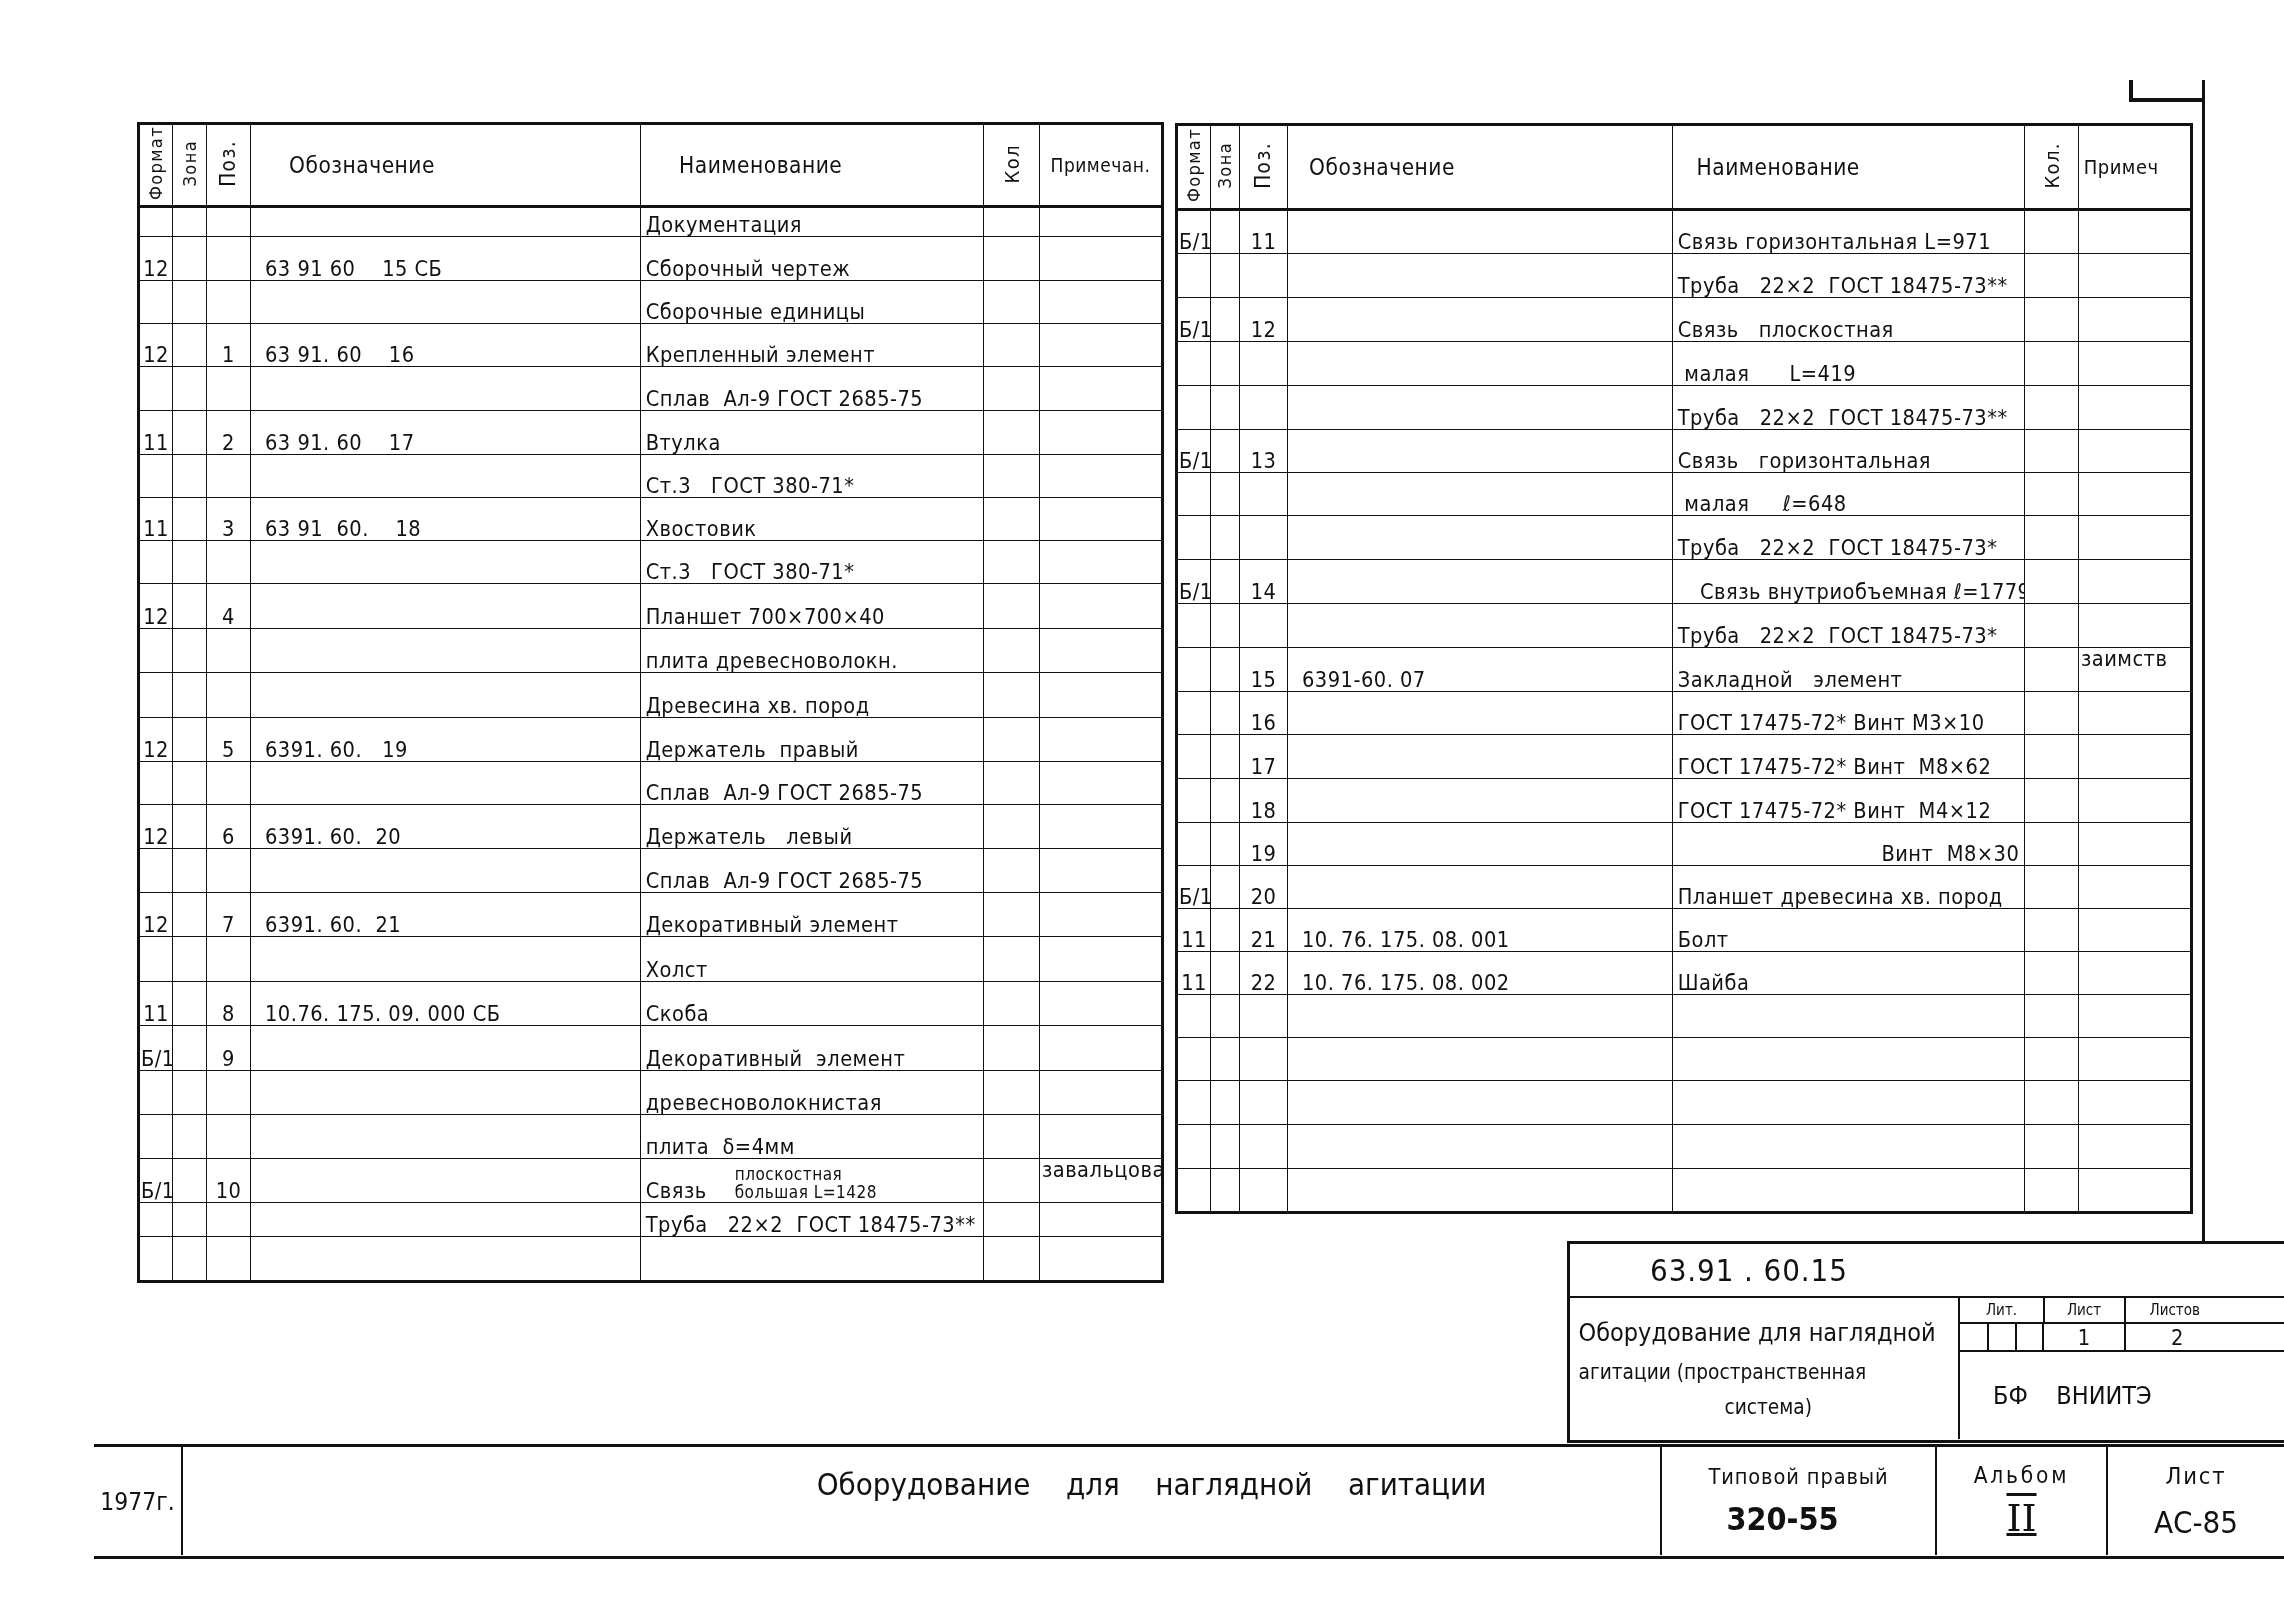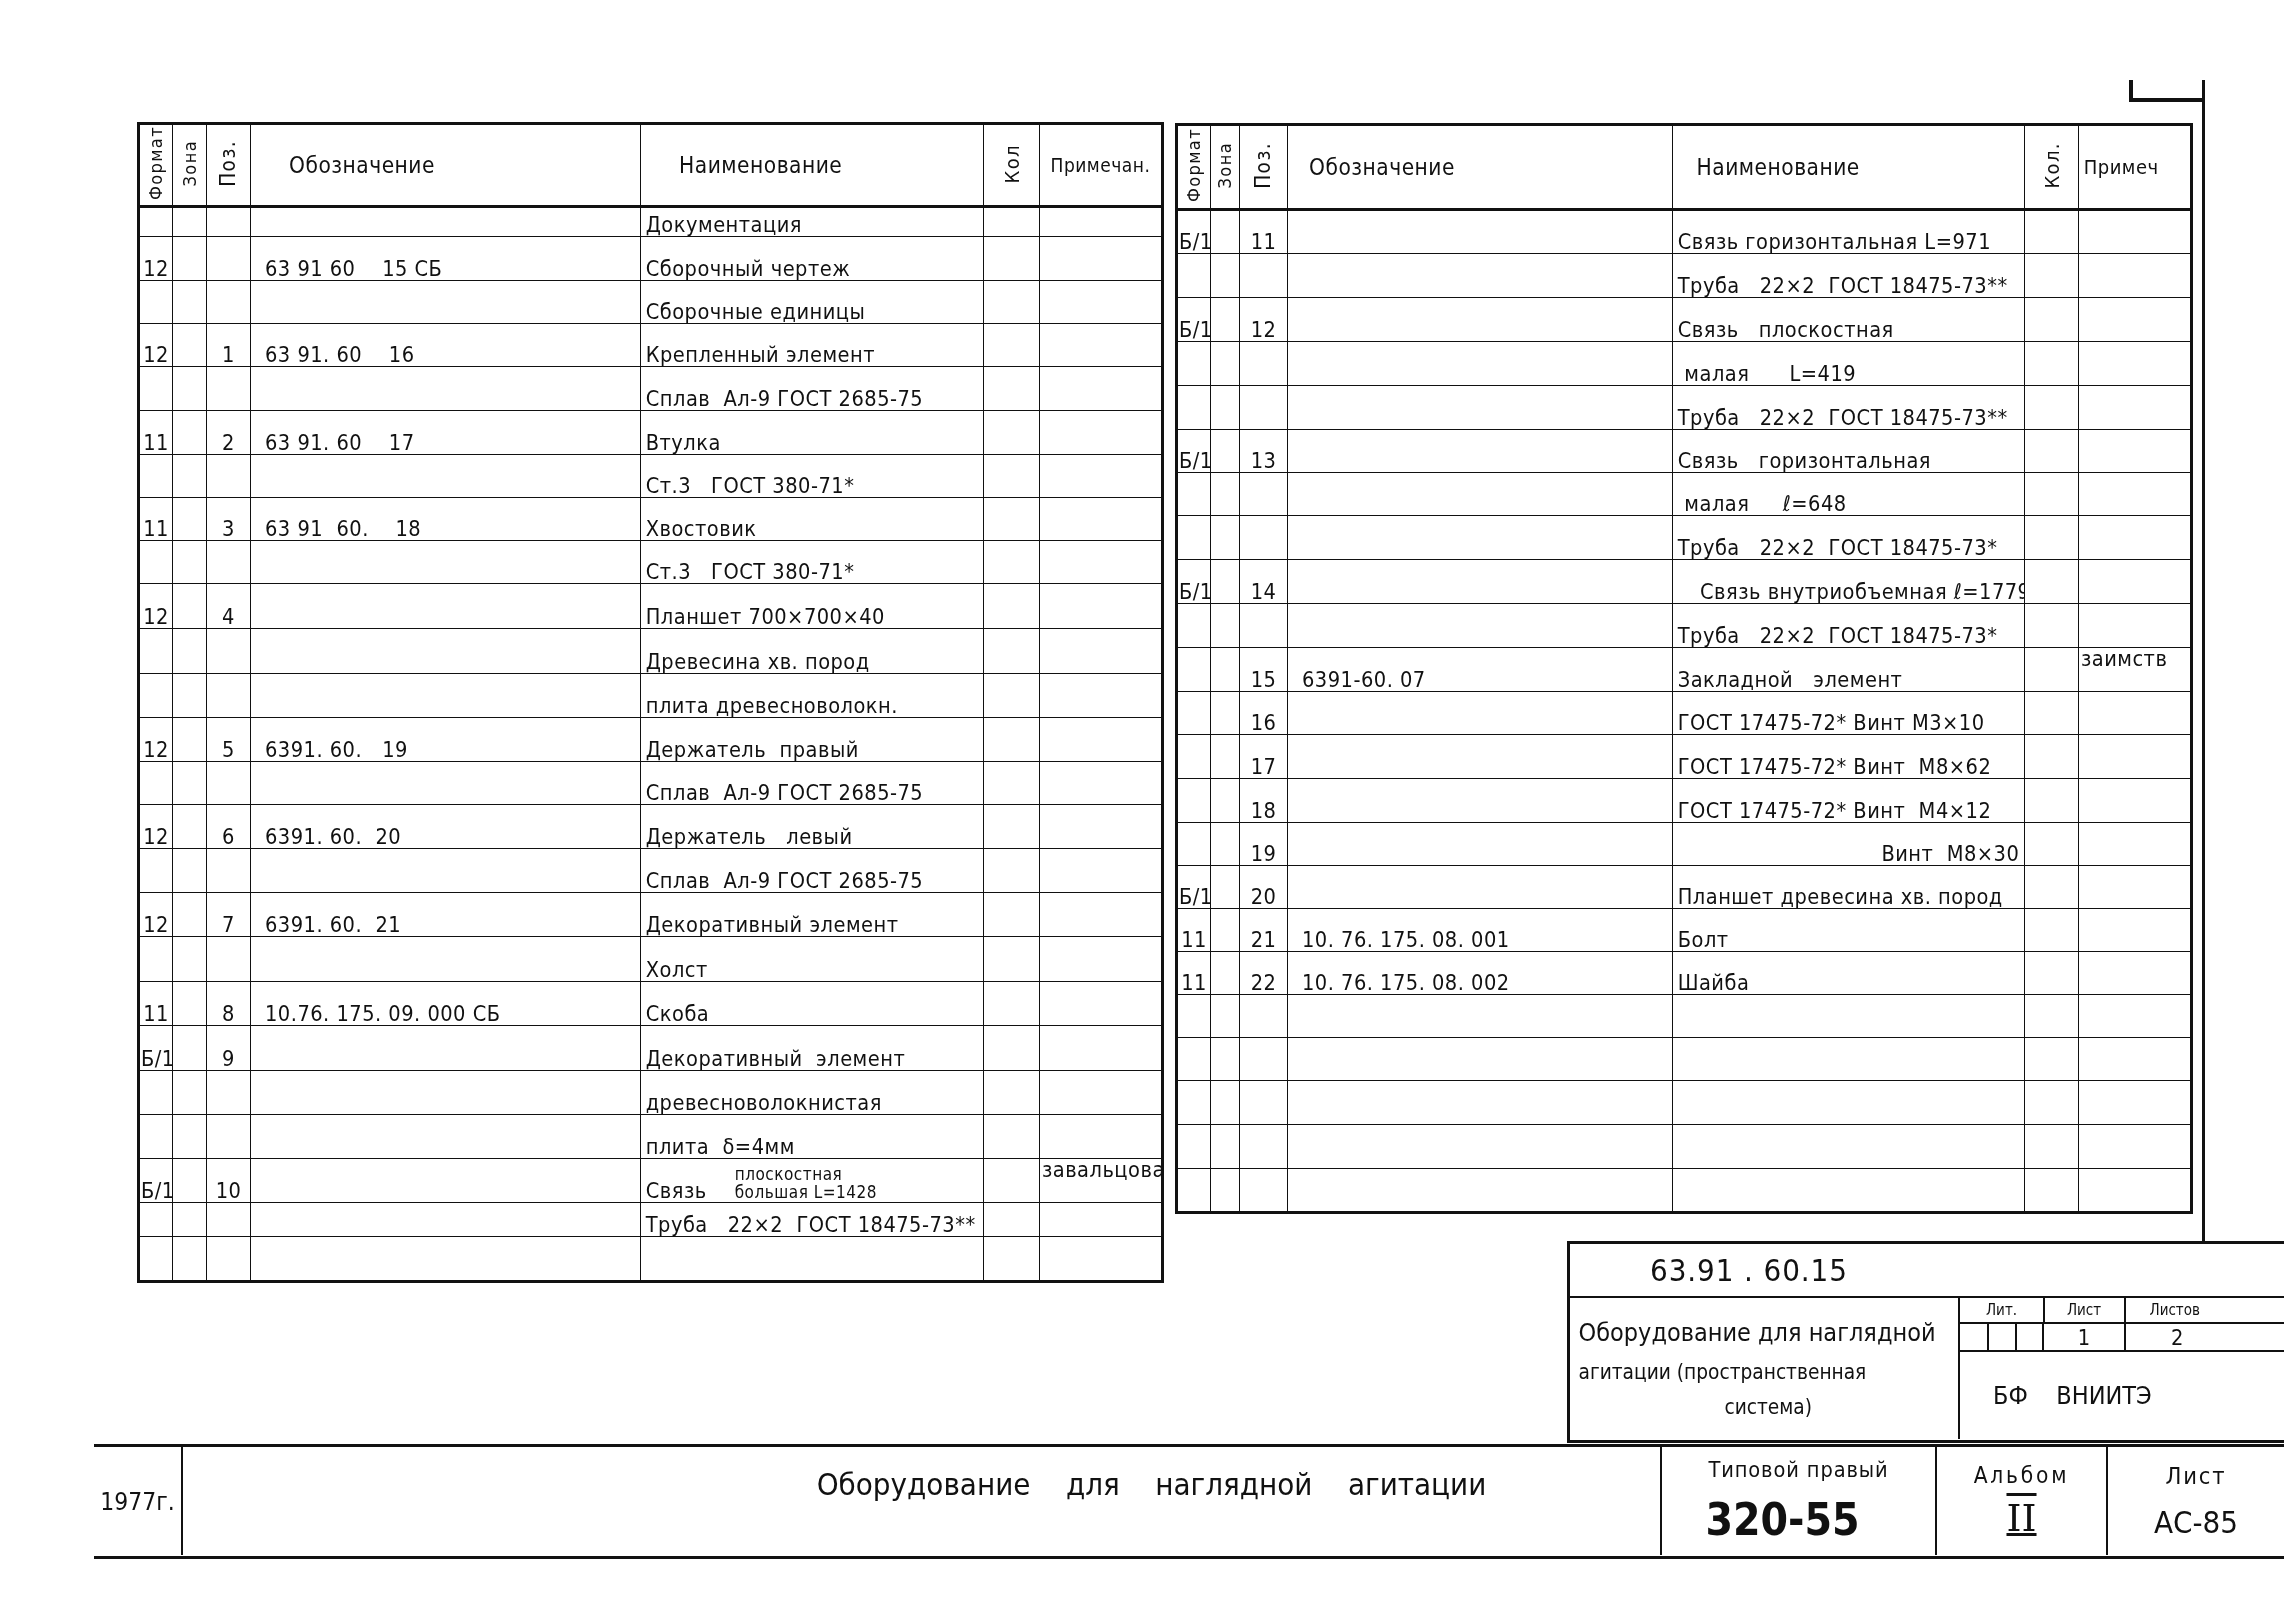--- a/index.html
+++ b/index.html
@@ -136,35 +136,35 @@
       </tr>
       <tr style="height: 45px;">
         <td class="c small" style="padding: 0px 0.9px; white-space: pre;">12</td>
         <td class="c small" style="padding: 0px 0.9px; white-space: pre;"></td>
         <td class="c" style="white-space: pre;">4</td>
         <td style="padding-left: 14px; white-space: pre;"></td>
         <td style="white-space: pre;">Планшет 700×700×40</td>
         <td style="white-space: pre;"></td>
         <td class="note" style="padding: 0px 1.9px; white-space: pre;"></td>
       </tr>
+      <tr style="height: 44px;">
+        <td class="c small" style="padding: 0px 0.9px; white-space: pre;"></td>
+        <td class="c small" style="padding: 0px 0.9px; white-space: pre;"></td>
+        <td class="c" style="white-space: pre;"></td>
+        <td style="padding-left: 14px; white-space: pre;"></td>
+        <td style="white-space: pre;">плита древесноволокн.</td>
+        <td style="white-space: pre;"></td>
+        <td class="note" style="padding: 0px 1.9px; white-space: pre;"></td>
+      </tr>
       <tr style="height: 45px;">
         <td class="c small" style="padding: 0px 0.9px; white-space: pre;"></td>
         <td class="c small" style="padding: 0px 0.9px; white-space: pre;"></td>
         <td class="c" style="white-space: pre;"></td>
         <td style="padding-left: 14px; white-space: pre;"></td>
         <td style="white-space: pre;">Древесина хв. пород</td>
-        <td style="white-space: pre;"></td>
-        <td class="note" style="padding: 0px 1.9px; white-space: pre;"></td>
-      </tr>
-      <tr style="height: 44px;">
-        <td class="c small" style="padding: 0px 0.9px; white-space: pre;"></td>
-        <td class="c small" style="padding: 0px 0.9px; white-space: pre;"></td>
-        <td class="c" style="white-space: pre;"></td>
-        <td style="padding-left: 14px; white-space: pre;"></td>
-        <td style="white-space: pre;">плита древесноволокн.</td>
         <td style="white-space: pre;"></td>
         <td class="note" style="padding: 0px 1.9px; white-space: pre;"></td>
       </tr>
       <tr style="height: 44px;">
         <td class="c small" style="padding: 0px 0.9px; white-space: pre;">12</td>
         <td class="c small" style="padding: 0px 0.9px; white-space: pre;"></td>
         <td class="c" style="white-space: pre;">5</td>
         <td style="padding-left: 14px; white-space: pre;">6391. 60.   19</td>
         <td style="white-space: pre;">Держатель  правый</td>
         <td style="white-space: pre;"></td>
@@ -535,21 +535,21 @@
 
 <div class="abs" style="left:94px;top:1444px;width:2190px;height:115px;border-top:3.8px solid #111;border-bottom:3.8px solid #111;">
   <div class="cell br" style="left:0;top:0;width:89px;height:108px;border-right-width:2.3px;">
     <span style="font-size:24.4px">1977г.</span>
   </div>
   <div class="cell br" style="left:549px;top:0;width:1019px;height:108px;align-items:flex-start;padding-top:19px;border-right-width:2.3px;">
     <span style="font-size:31px;white-space:pre">Оборудование    для    наглядной    агитации</span>
   </div>
   <div class="cell br" style="left:1568px;top:0;width:275px;height:108px;flex-direction:column;border-right-width:2.8px;">
     <span style="font-size:21.6px;letter-spacing:0.9px">Типовой правый</span>
-    <span style="font-size:44px;font-weight:bold;margin-top:11.3px;margin-right:32px">320-55</span>
+    <span style="font-size:32px;font-weight:bold;margin-top:11.3px;margin-right:32px">320-55</span>
   </div>
   <div class="cell br" style="left:1843px;top:0;width:171px;height:108px;flex-direction:column;border-right-width:2.8px;">
     <span style="font-size:22.5px;letter-spacing:2.8px">Альбом</span>
     <span style="font-size:38px;font-family:'DejaVu Serif',serif;margin-top:8.5px;text-decoration:underline overline">II</span>
   </div>
   <div class="cell" style="left:2014px;top:0;width:176px;height:108px;flex-direction:column;">
     <span style="font-size:23.5px;letter-spacing:1.9px">Лист</span>
     <span style="font-size:31px;margin-top:14px">АС-85</span>
   </div>
 </div>

